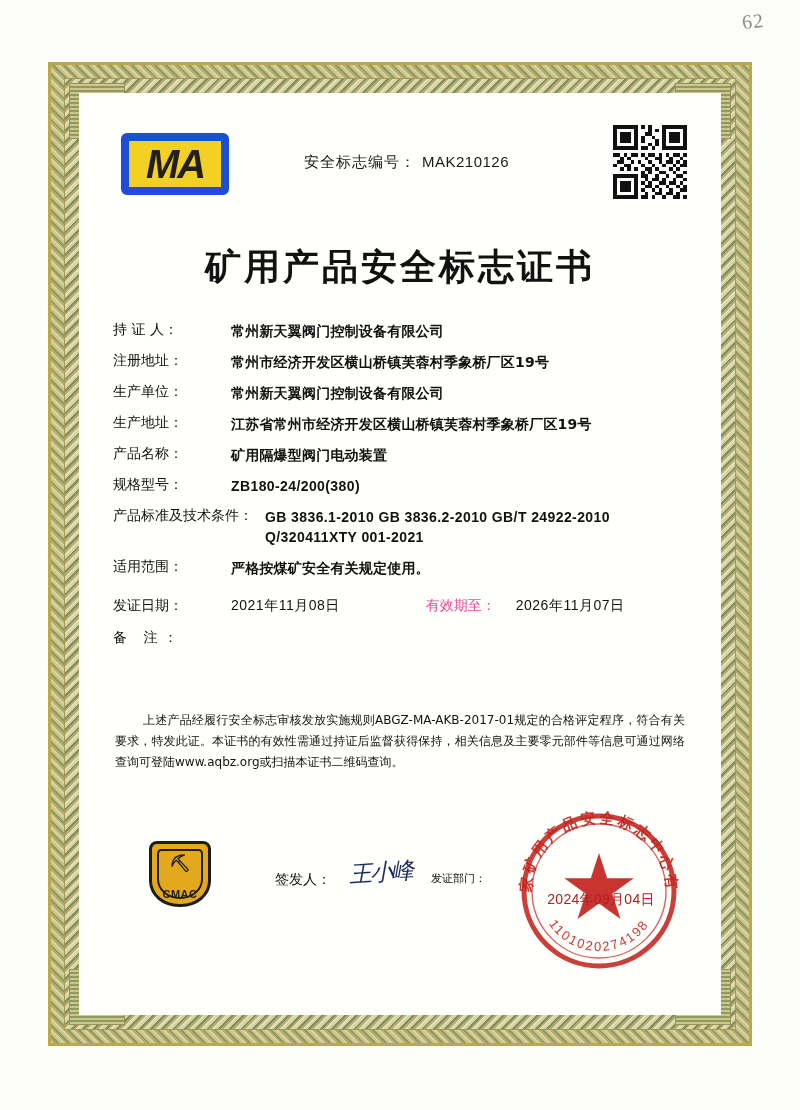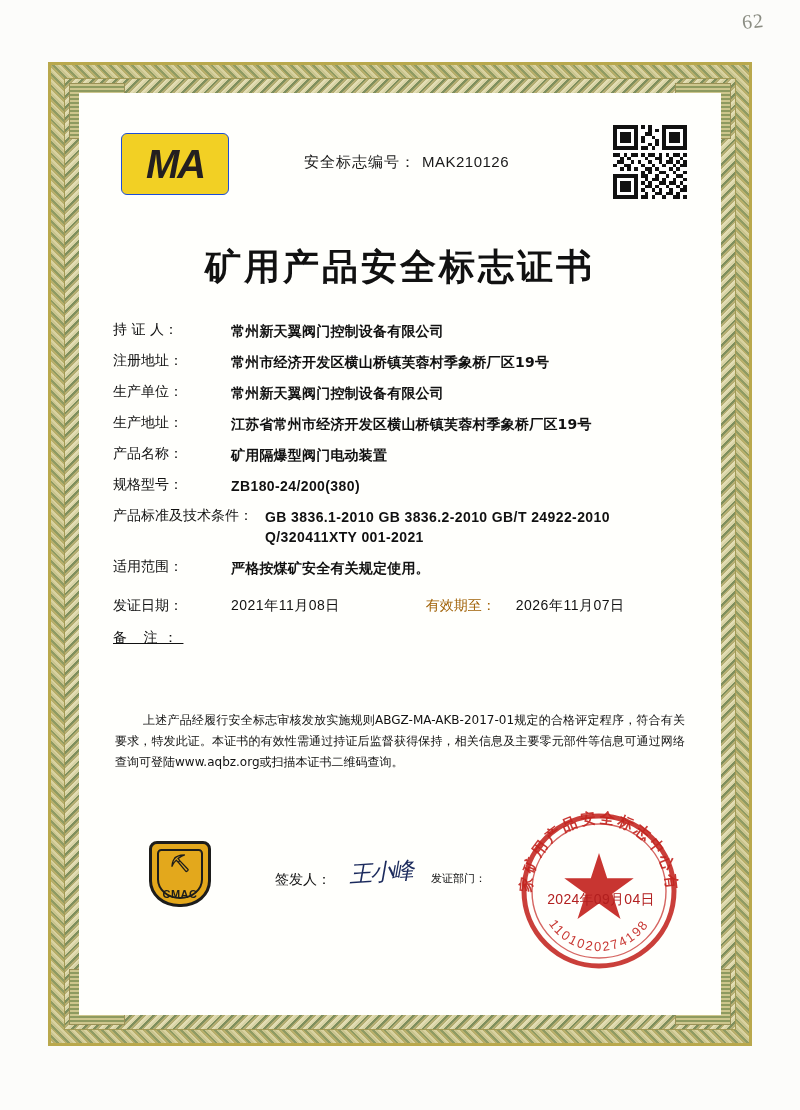--- a/index.html
+++ b/index.html
@@ -87,21 +87,21 @@
     width: 642px; height: 922px;
     background: #fffffc;
   }
 
   
   #ma-logo {
     position: absolute;
     left: 42px; top: 40px;
     width: 108px; height: 62px;
     background: #f2d024;
-    border: 1px solid #1d4ed8;
+    border: 8px solid #1d4ed8;
     border-radius: 6px;
     box-sizing: border-box;
     display: flex;
     align-items: center;
     justify-content: center;
   }
   #ma-logo-text {
     font-family: "Liberation Sans", sans-serif;
     font-weight: bold;
     font-style: italic;
@@ -208,34 +208,33 @@
     font-size: 14px;
     color: #111;
     letter-spacing: 0.5px;
   }
   .date-gap { width: 86px; flex: 0 0 86px; }
   .date-label2 {
     width: 90px;
     flex: 0 0 90px;
     font-family: "DejaVu Sans", sans-serif;
     font-size: 14px;
-    color: #a16207;
+    color: #ec4899;
   }
   .remark-row {
     display: flex;
     margin-top: 14px;
   }
   .remark-label {
     width: 118px;
     flex: 0 0 118px;
     font-family: "DejaVu Sans", sans-serif;
     font-size: 14px;
     color: #111;
     letter-spacing: 6px;
-    text-decoration: underline;
   }
 
   
   #statement {
     position: absolute;
     left: 36px; top: 617px;
     width: 570px;
     font-family: "DejaVu Sans", sans-serif;
     font-size: 12px;
     line-height: 1.75;

